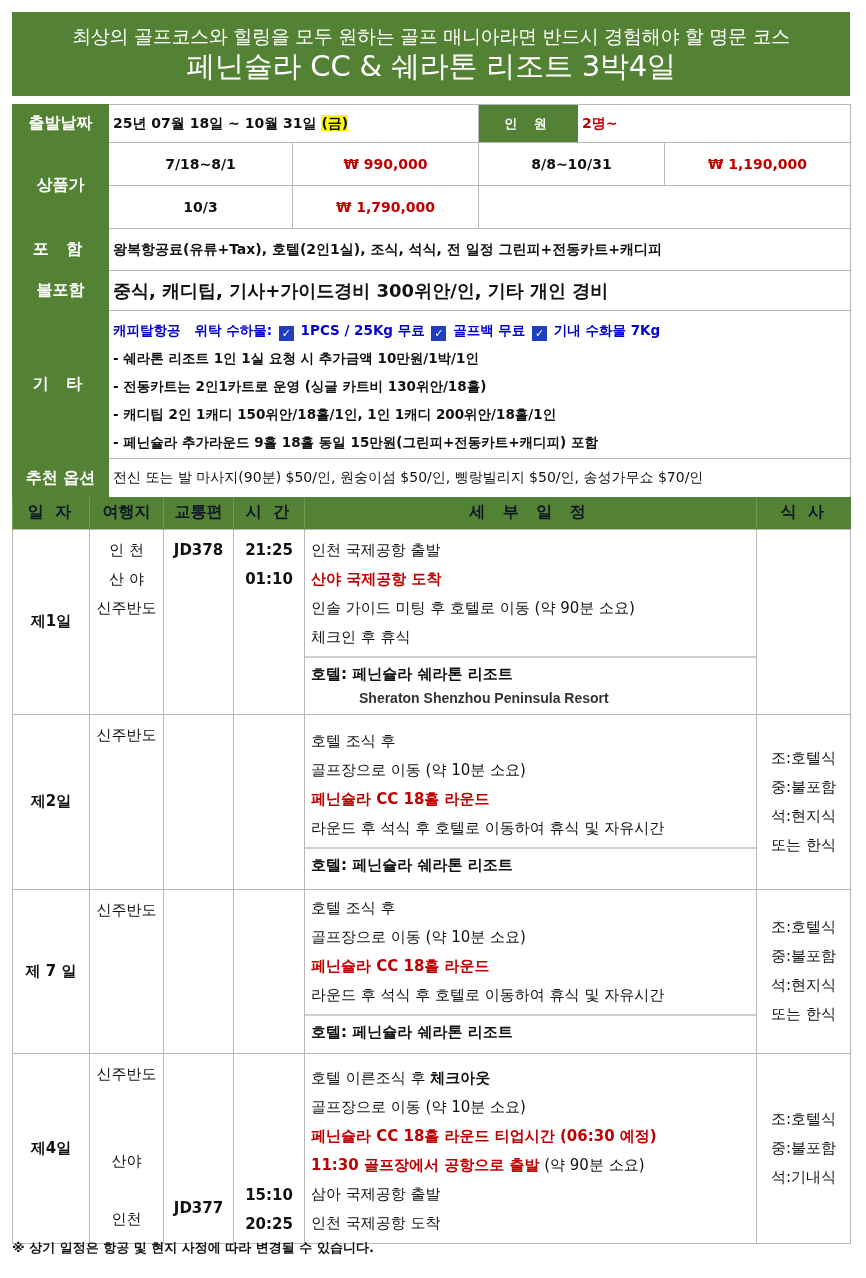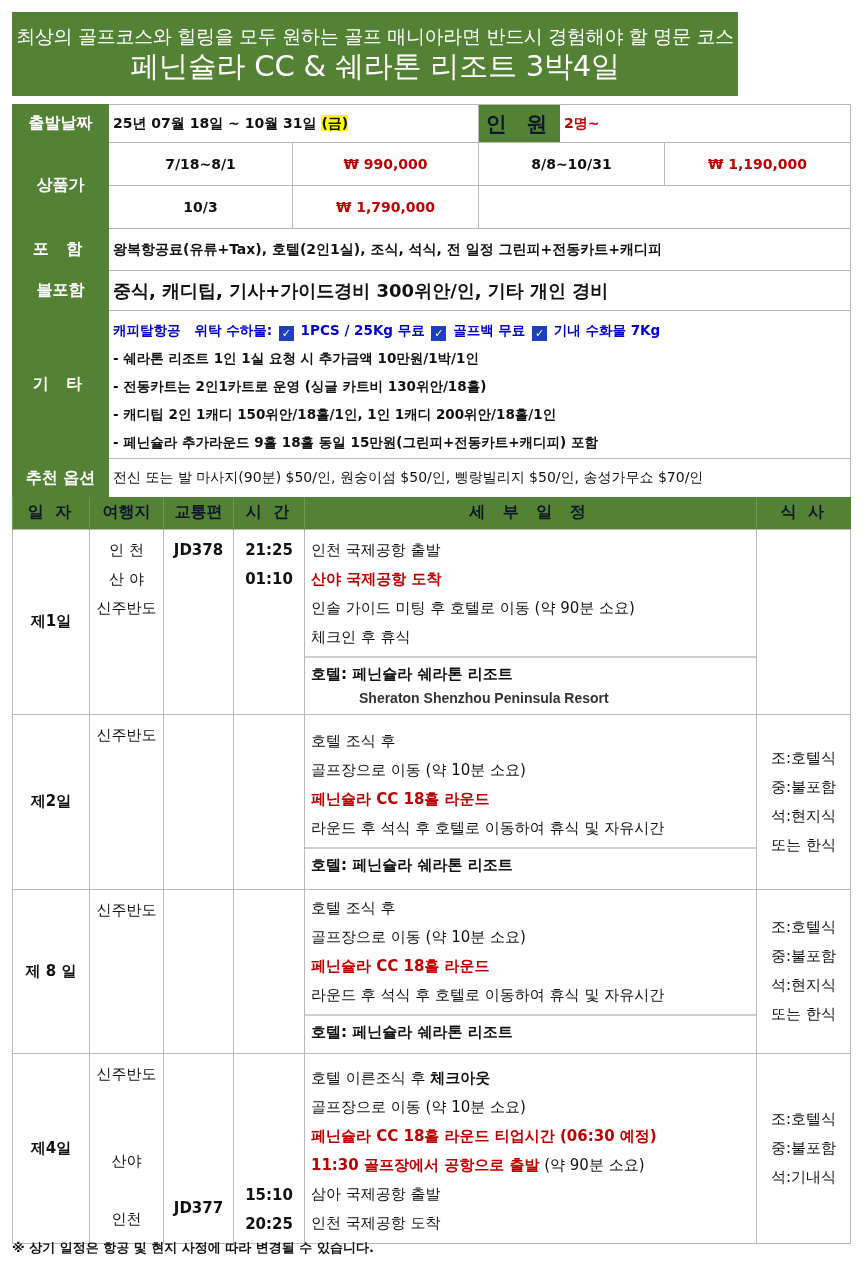--- a/index.html
+++ b/index.html
@@ -1,20 +1,20 @@
 <!DOCTYPE html>
 <html><head>
 <meta charset="utf-8">
 <style>
   * { box-sizing: border-box; margin: 0; padding: 0; }
   html, body { width: 866px; height: 1278px; background: #ffffff; overflow: hidden; }
   body { font-family: "DejaVu Sans", "Liberation Sans", sans-serif; color: #111; position: relative; }
 
   .banner {
-    position: absolute; left: 12px; top: 12px; width: 726px; height: 84px;
+    position: absolute; left: 12px; top: 12px; width: 838px; height: 84px;
     background: #548235; color: #fff; text-align: center;
   }
   .banner .sub { font-size: 19px; line-height: 24px; padding-top: 12px; letter-spacing: -0.3px; }
   .banner .title { font-size: 29px; line-height: 36px; letter-spacing: -0.2px; }
 
   .info { position: absolute; left: 12px; top: 104px; width: 838px; border-collapse: collapse; table-layout: fixed; }
   .info td { border: 1px solid #b8b8b8; font-size: 14px; vertical-align: middle; padding: 0 4px; }
   .info td.lab { background: #548235; color: #fff; text-align: center; font-size: 16px; font-weight: bold; padding: 0; border-color: #548235; }
   .info .hl { background: #ffff00; }
   .red { color: #c00000; }
@@ -61,21 +61,21 @@
       <col style="width:186px">
   </colgroup>
   <tbody>
       <tr style="height:38px">
     <td class="lab">출발날짜</td>
     <td colspan="2" style="font-weight:bold;">
       <span>25년 07월 18일 ~ 10월 31일 </span><span class="hl">(금)</span>
     </td>
     <td colspan="2" style="padding:0;">
       <div style="display:flex;height:37px;align-items:stretch;">
-        <div style="width:81px;background:#548235;color:#0f172a;font-weight:bold;font-size:21px;display:flex;align-items:center;justify-content:center;letter-spacing:6px;">인 원</div>
+        <div style="width:99px;background:#548235;color:#ffffff;font-weight:bold;font-size:13px;display:flex;align-items:center;justify-content:center;letter-spacing:6px;">인 원</div>
         <div class="red" style="display:flex;align-items:center;padding-left:4px;font-weight:bold;">2명~</div>
       </div>
     </td>
   </tr>
   <tr style="height:43px">
     <td class="lab" rowspan="2">상품가</td>
     <td class="center bigtxt">7/18~8/1</td>
     <td class="center bigtxt red">₩ 990,000</td>
     <td class="center bigtxt">8/8~10/31</td>
     <td class="center bigtxt red">₩ 1,190,000</td>
@@ -184,21 +184,21 @@
     </td>
     <td class="meal">
       <div>조:호텔식</div>
       <div>중:불포함</div>
       <div>석:현지식</div>
       <div>또는 한식</div>
     </td>
   </tr>
 
   <tr style="height:164px">
-    <td class="day">제 8 일</td>
+    <td class="day">제 7 일</td>
     <td class="place">
       <div>신주반도</div>
     </td>
     <td class="flt"></td>
     <td class="tm"></td>
     <td class="detail">
       <div class="d-lines" style="padding-top:4px;">
         <div>호텔 조식 후</div>
         <div>골프장으로 이동 (약 10분 소요)</div>
         <div class="red b">페닌슐라 CC 18홀 라운드</div>

